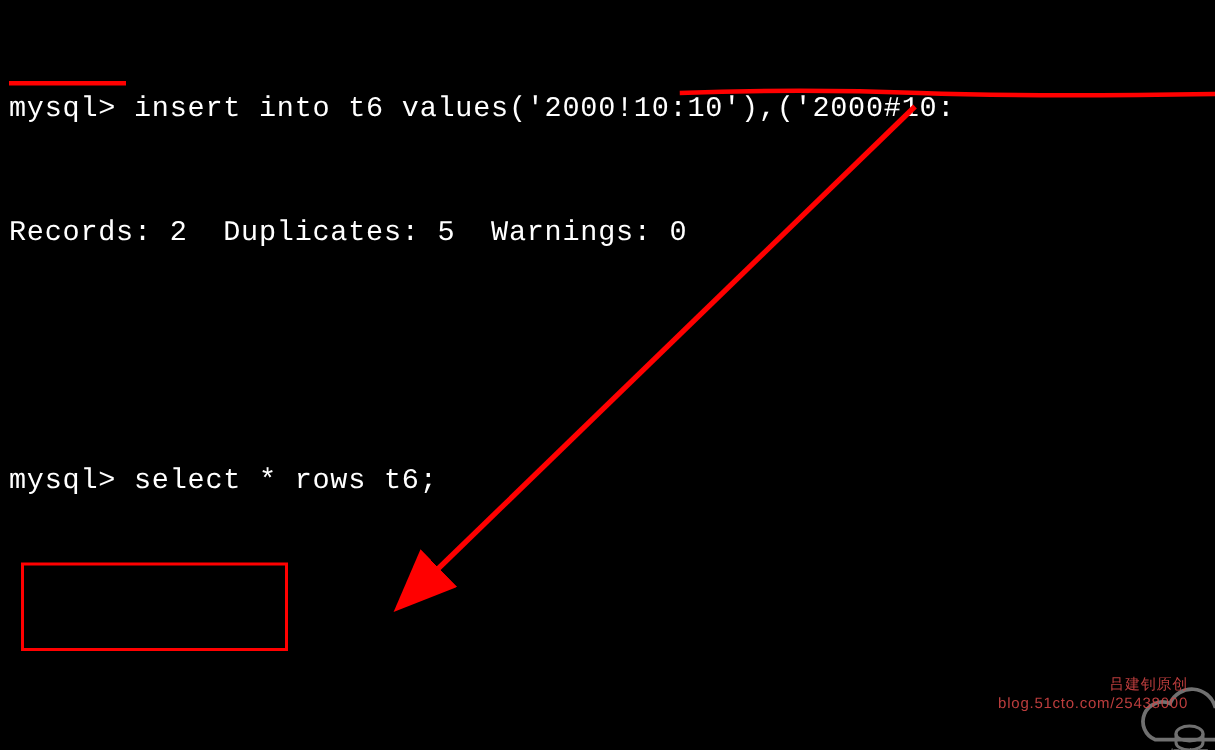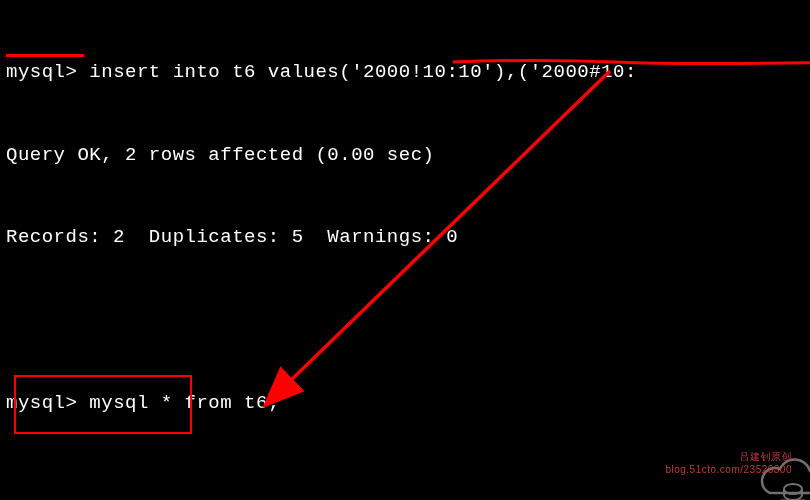--- a/index.html
+++ b/index.html
@@ -83,24 +83,23 @@
     line-height: 1.3;
     pointer-events: none;
     white-space: nowrap;
   }
 </style>
 </head>
 <body>
 
 <div class="terminal">
   <div class="line"><span>mysql&gt;</span> <span>insert into t6 values('2000!10:10'),('2000#10:</span></div>
-  <div class="line">Query OK, 2 rows affected (0.00 sec)</div>
   <div class="line">Records: 2  Duplicates: 5  Warnings: 0</div>
   <div class="line">&nbsp;</div>
-  <div class="line"><span>mysql&gt;</span> <span>mysql * from t6;</span></div>
+  <div class="line"><span>mysql&gt;</span> <span>select * rows t6;</span></div>
   
   
   
   
   
   
   
   
   
   
@@ -128,15 +127,15 @@
   <div class="watermark-cloud">
     <svg viewBox="0 0 90 55">
       <path d="M68 40 a12 12 0 0 0 -6 -22 a16 16 0 0 0 -30 -2 a13 13 0 0 0 -10 24 Z" fill="none" stroke="#ccc" stroke-width="2.5"></path>
       <ellipse cx="45" cy="36" rx="9" ry="5" fill="none" stroke="#ccc" stroke-width="2"></ellipse>
       <path d="M36 36 v6 a9 5 0 0 0 18 0 v-6" fill="none" stroke="#ccc" stroke-width="2"></path>
       <text x="45" y="53" font-size="9" fill="#ccc" text-anchor="middle" font-family="sans-serif">亿速云</text>
     </svg>
   </div>
   <div class="watermark-text">
     <div>吕建钊原创</div>
-    <div>blog.51cto.com/23520300</div>
+    <div>blog.51cto.com/25438000</div>
   </div>
 </div>
 
 </body></html>

